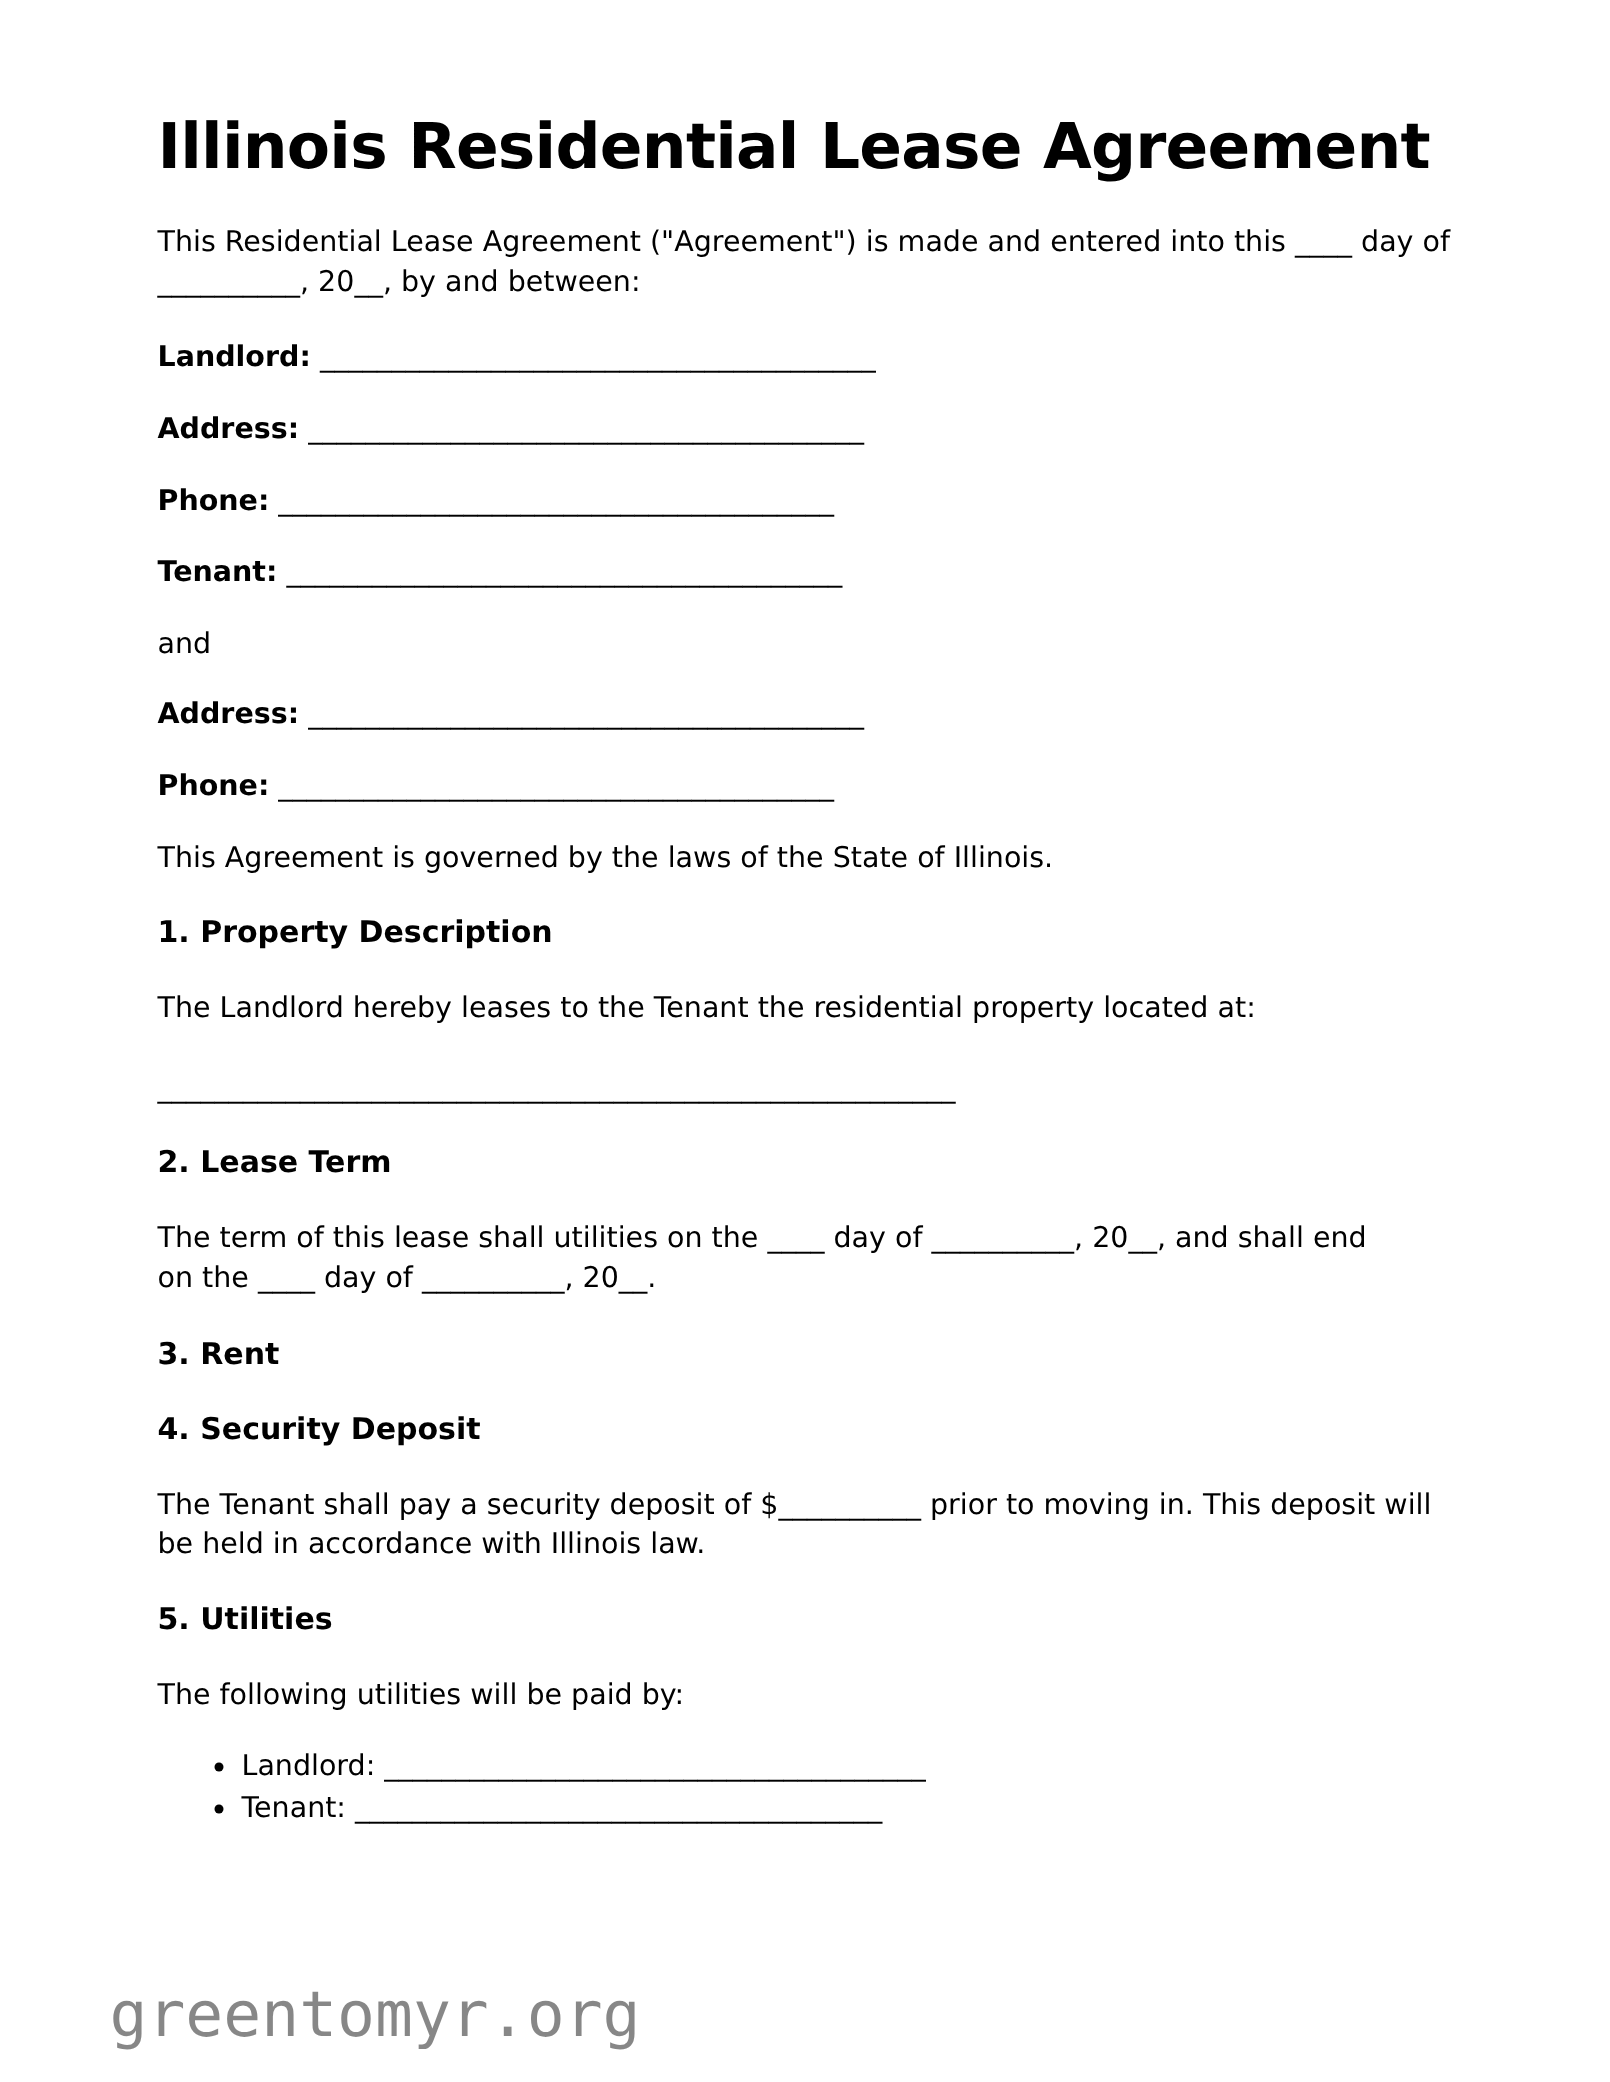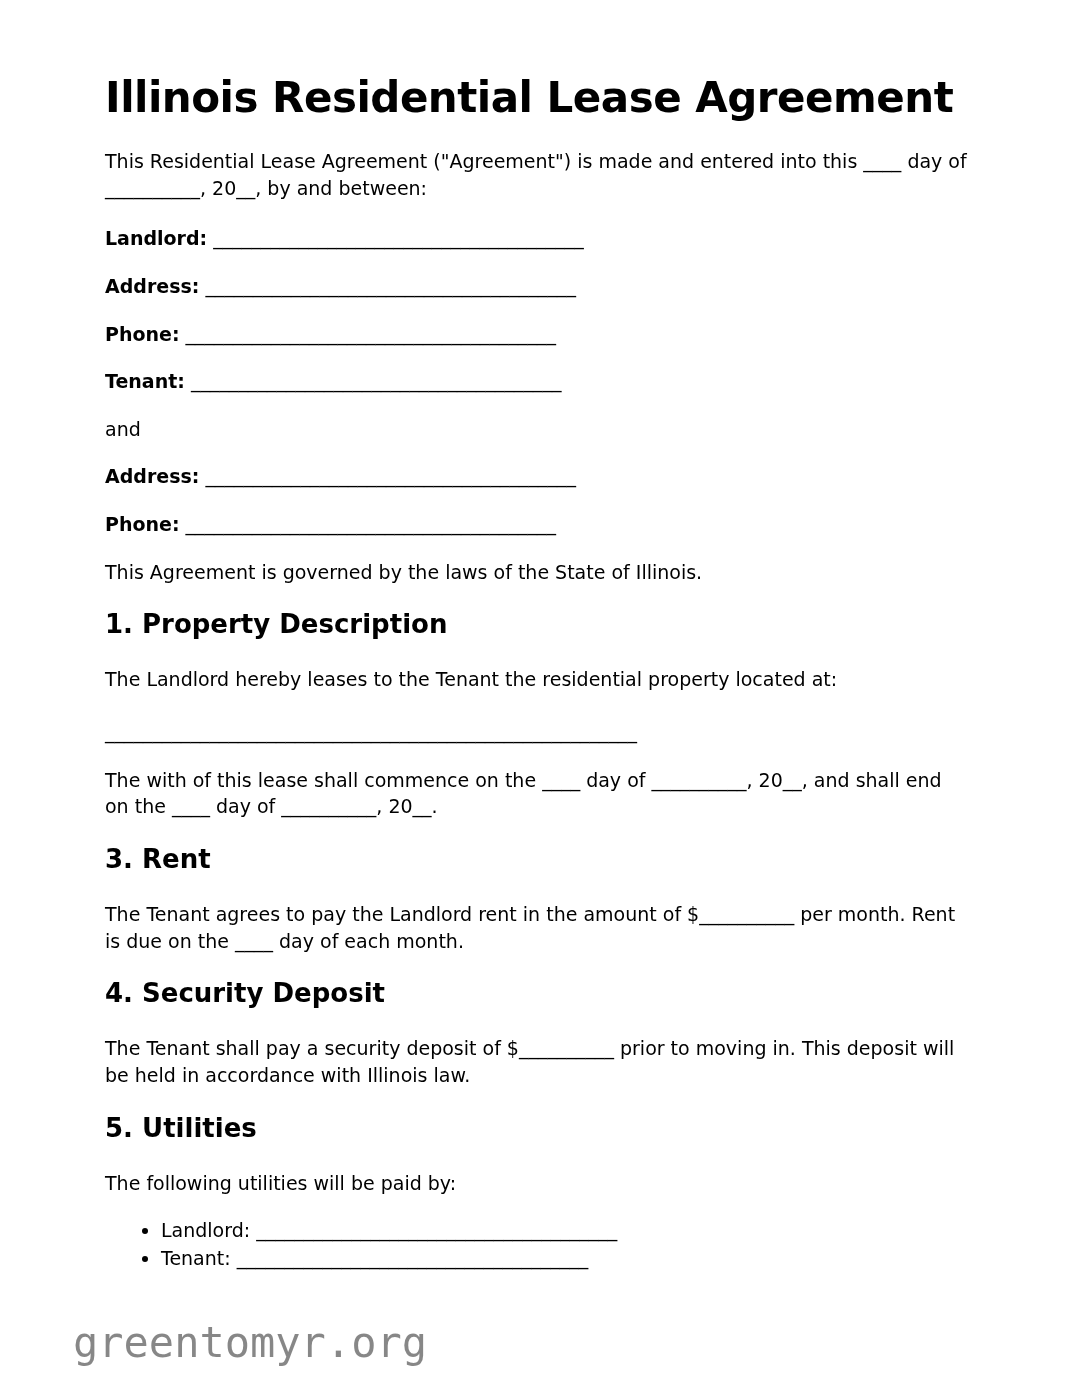--- a/index.html
+++ b/index.html
@@ -22,21 +22,21 @@
     padding: 74px 60px 0 60px;
   }
   h1.doc-title {
     font-size: 42px;
     line-height: 1.15;
     letter-spacing: -0.5px;
     margin: 0 0 26px 0;
     font-weight: bold;
   }
   h2.sec-heading {
-    font-size: 26px;
+    font-size: 20px;
     line-height: 1.2;
     margin: 24px 0 26px 0;
     font-weight: bold;
   }
   p { margin: 0 0 21px 0; }
   p.intro { margin-bottom: 24px; }
   p.field-row { margin: 21px 0; }
   p.field-row .field-label { font-weight: bold; }
   p.blank-line { margin-top: 26px; letter-spacing: 0; }
   ul.utilities-list {
@@ -80,24 +80,24 @@
     <p class="field-row"><span class="field-label">Address:</span> <span class="field-blank">_______________________________________</span></p>
 
     <p class="field-row"><span class="field-label">Phone:</span> <span class="field-blank">_______________________________________</span></p>
 
     <p>This Agreement is governed by the laws of the State of Illinois.</p>
 
     <h2 class="sec-heading">1. Property Description</h2>
     <p>The Landlord hereby leases to the Tenant the residential property located at:</p>
     <p class="blank-line">________________________________________________________</p>
 
-    <p><span>The with of this lease shall commence on the ____ day of __________, 20__, and shall end</span><br><span>on the ____ day of __________, 20__.</span></p>
+    <h2 class="sec-heading">2. Lease Term</h2>
+    <p><span>The term of this lease shall utilities on the ____ day of __________, 20__, and shall end</span><br><span>on the ____ day of __________, 20__.</span></p>
 
     <h2 class="sec-heading">3. Rent</h2>
-    <p><span>The Tenant agrees to pay the Landlord rent in the amount of $__________ per month. Rent</span><br><span>is due on the ____ day of each month.</span></p>
 
     <h2 class="sec-heading">4. Security Deposit</h2>
     <p><span>The Tenant shall pay a security deposit of $__________ prior to moving in. This deposit will</span><br><span>be held in accordance with Illinois law.</span></p>
 
     <h2 class="sec-heading">5. Utilities</h2>
     <p>The following utilities will be paid by:</p>
 
     <ul class="utilities-list">
       <li><span>Landlord:</span> <span>______________________________________</span></li>
       <li><span>Tenant:</span> <span>_____________________________________</span></li>

